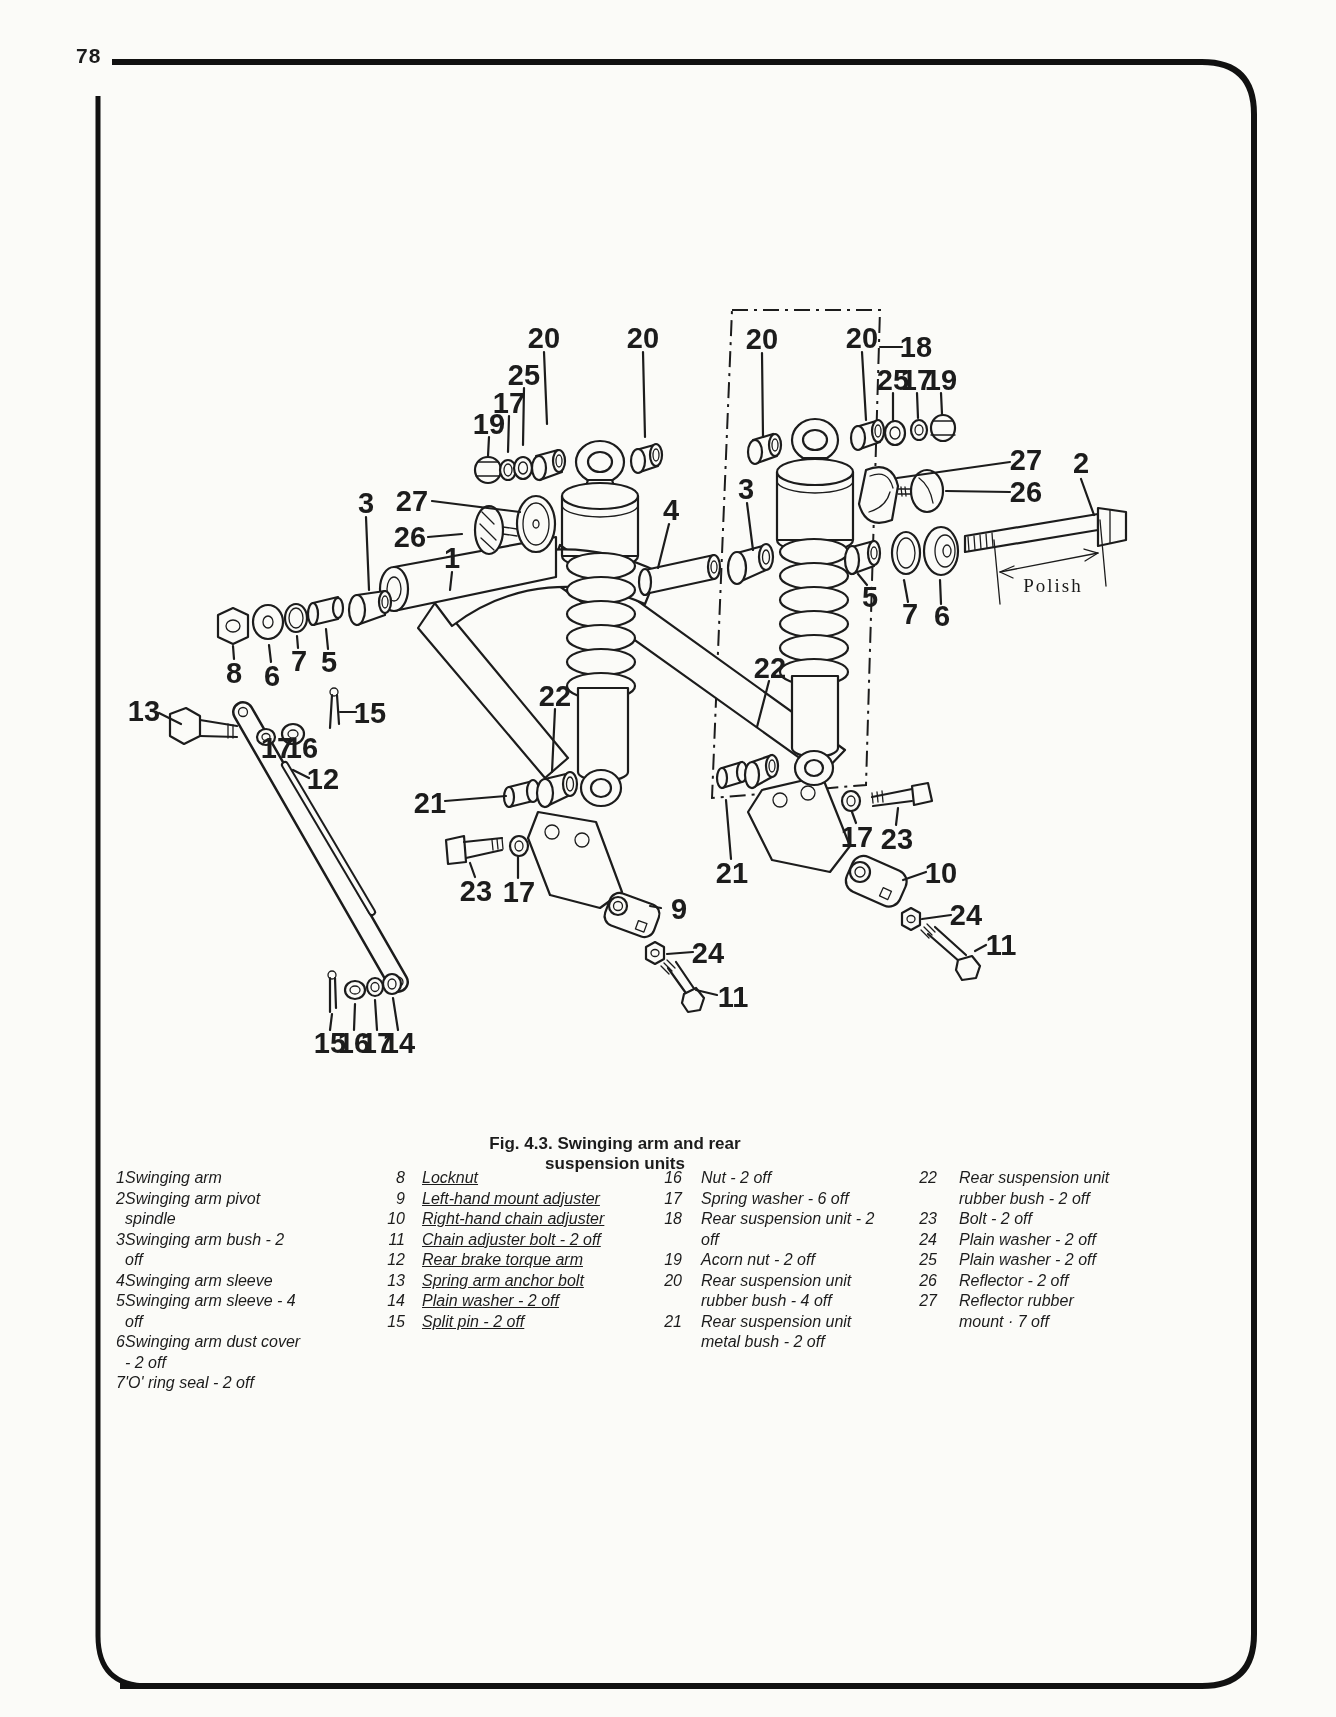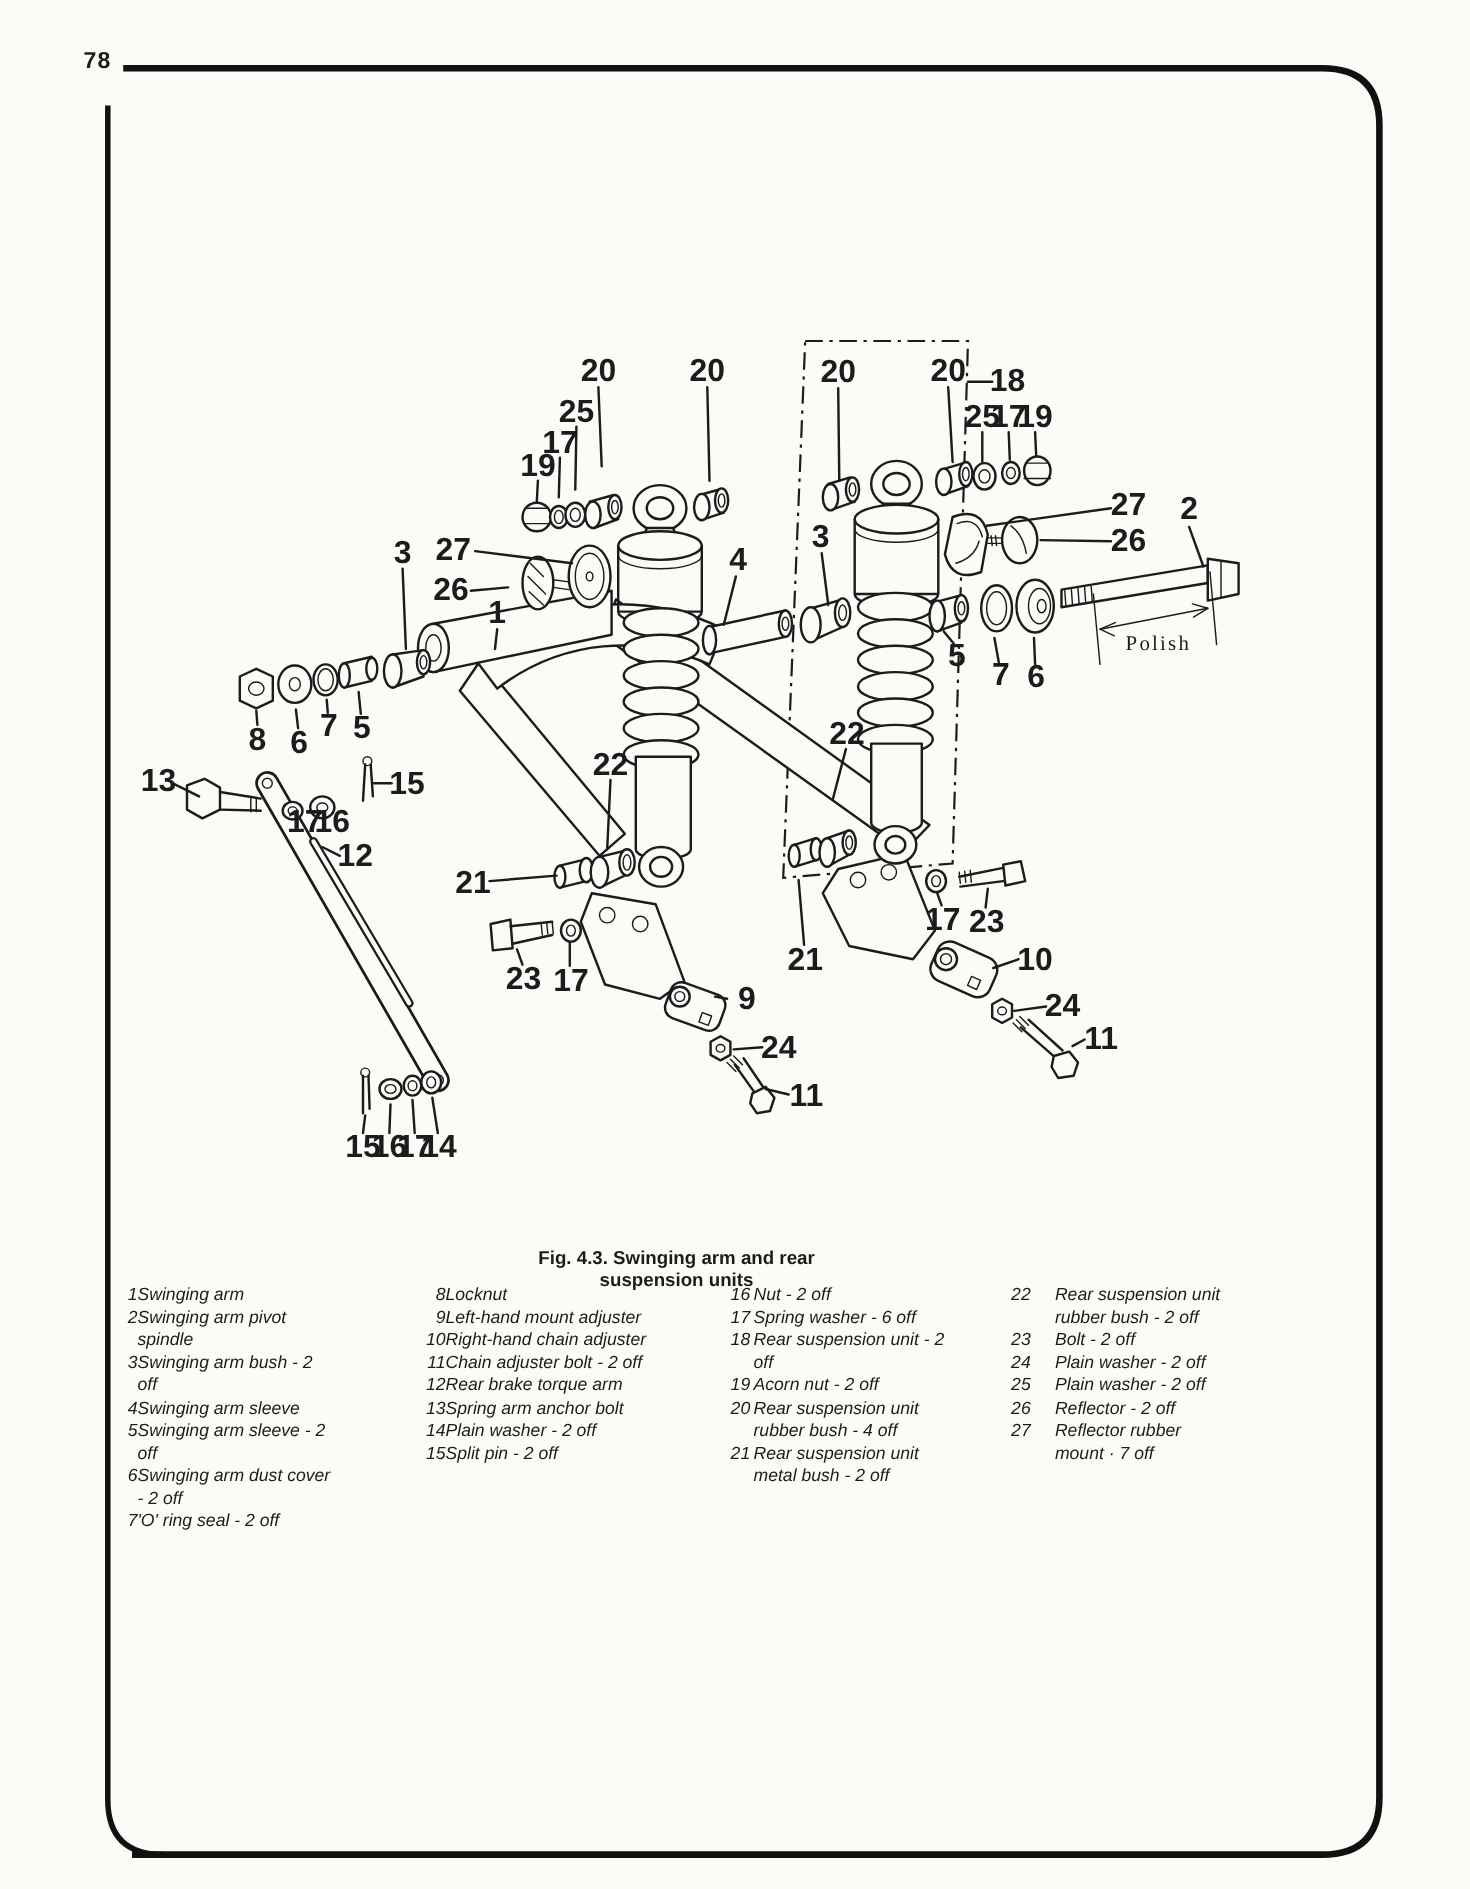--- a/index.html
+++ b/index.html
@@ -30,22 +30,22 @@
     font-stretch:condensed;white-space:nowrap;
   }
   .polish{
     position:absolute;left:1053px;top:586px;transform:translate(-50%,-50%);
     font-family:"Liberation Serif", serif;font-size:19px;letter-spacing:2px;
   }
   .legend{position:absolute;top:1168px;font-style:italic;font-size:16px;line-height:20.5px;}
   .legend .row{display:flex;align-items:flex-start;}
   .legend .num{flex:0 0 30px;text-align:right;}
   #col1{left:95px;}  #col1 .lab{width:178px;}
-  #col2{left:375px;} #col2 .lab{width:185px;}
-  #col3{left:650px;} #col3 .num{flex-basis:32px;} #col3 .lab{width:175px;margin-left:3px;}
+  #col2{left:375px;} #col2 .lab{width:185px;margin-left:17px;text-decoration:underline;}
+  #col3{left:650px;} #col3 .num{flex-basis:32px;} #col3 .lab{width:175px;margin-left:19px;}
   #col4{left:905px;} #col4 .num{flex-basis:32px;} #col4 .lab{width:160px;margin-left:22px;}
 </style>
 </head>
 <body>
 
 <div id="stage">
 
 <svg width="1336" height="1717" viewBox="0 0 1336 1717">
 
   <g>
@@ -423,21 +423,21 @@
       <div class="row">
         <span class="num">3</span>
         <span class="lab">Swinging arm bush - 2 off</span>
       </div>
       <div class="row">
         <span class="num">4</span>
         <span class="lab">Swinging arm sleeve</span>
       </div>
       <div class="row">
         <span class="num">5</span>
-        <span class="lab">Swinging arm sleeve - 2 off</span>
+        <span class="lab">Swinging arm sleeve - 4 off</span>
       </div>
       <div class="row">
         <span class="num">6</span>
         <span class="lab">Swinging arm dust cover - 2 off</span>
       </div>
       <div class="row">
         <span class="num">7</span>
         <span class="lab">'O' ring seal - 2 off</span>
       </div>
     </div>

